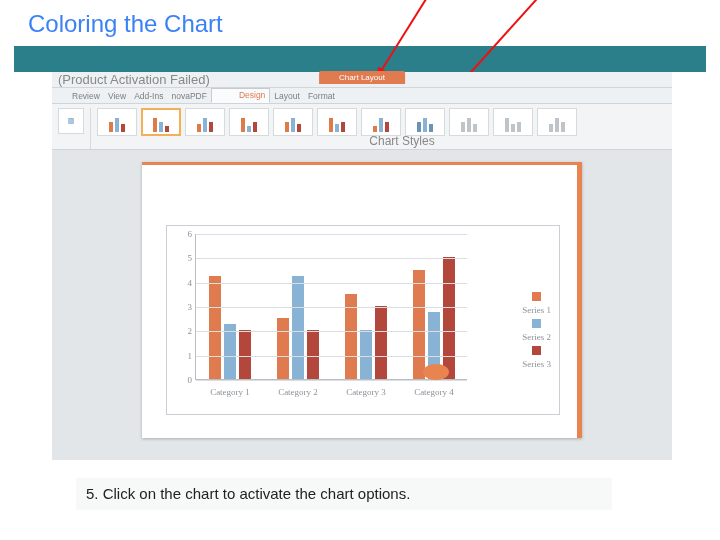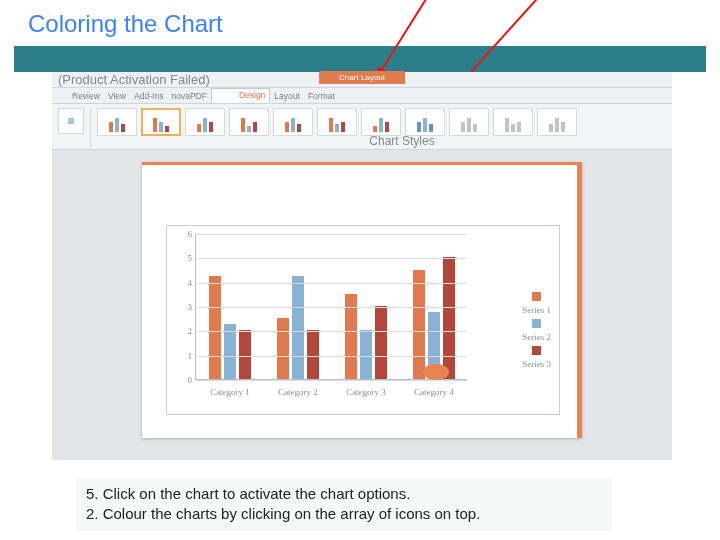--- a/index.html
+++ b/index.html
@@ -421,14 +421,13 @@
             </div>
         </div>
         <div class="cursor-dot"></div>
       </div>
     </div>
   </div>
 </div>
 
 <div class="instructions">
   <div>5. Click on the chart to activate the chart options.</div>
-  <div>2. Colour the charts by clicking on the array of icons on top.</div>
 </div>
 
 </body></html>

